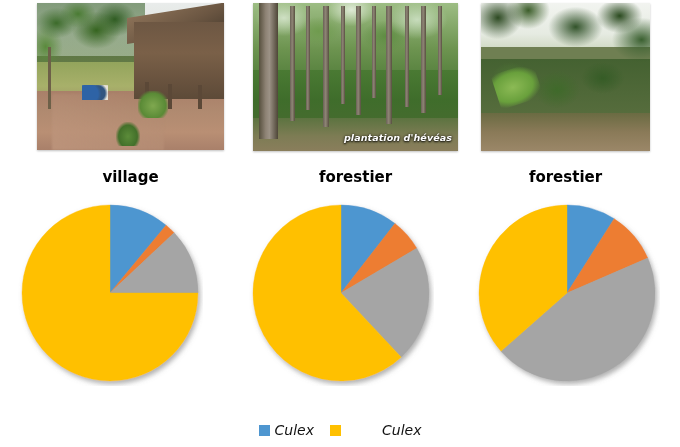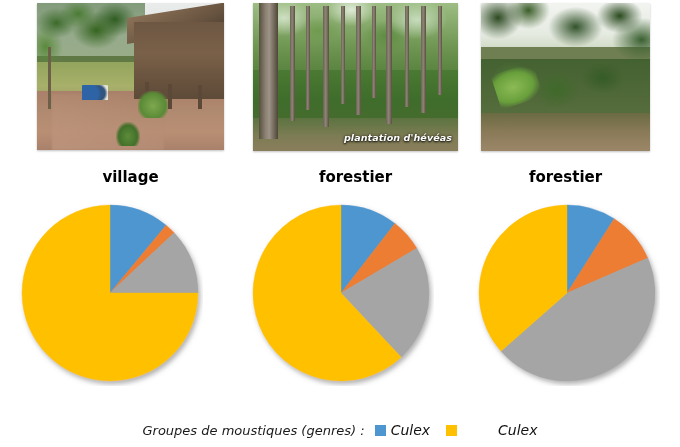--- a/index.html
+++ b/index.html
@@ -391,21 +391,20 @@
           </path>
           <path d="M 93 93 L 26.99 151.20 A 88 88 0 0 1 93.00 5.00 Z" fill="#FFC000" stroke="#FFC000" stroke-width="0.4">
             <title>Culex: 36.5%</title>
           </path>
         </g>
       </svg>
     </div>
 </div>
 
 <div class="legend">
-  <span class="legend-title">Groupes de moustiques (genres) :</span>
   <span class="legend-item">
     <span class="legend-swatch" style="background: rgb(78, 150, 208);"></span>
     <span class="legend-text">Culex</span>
   </span>
   <span class="legend-item">
     <span class="legend-swatch" style="background: rgb(255, 192, 0);"></span>
     <span class="legend-text">Culex</span>
   </span>
 </div>
 

